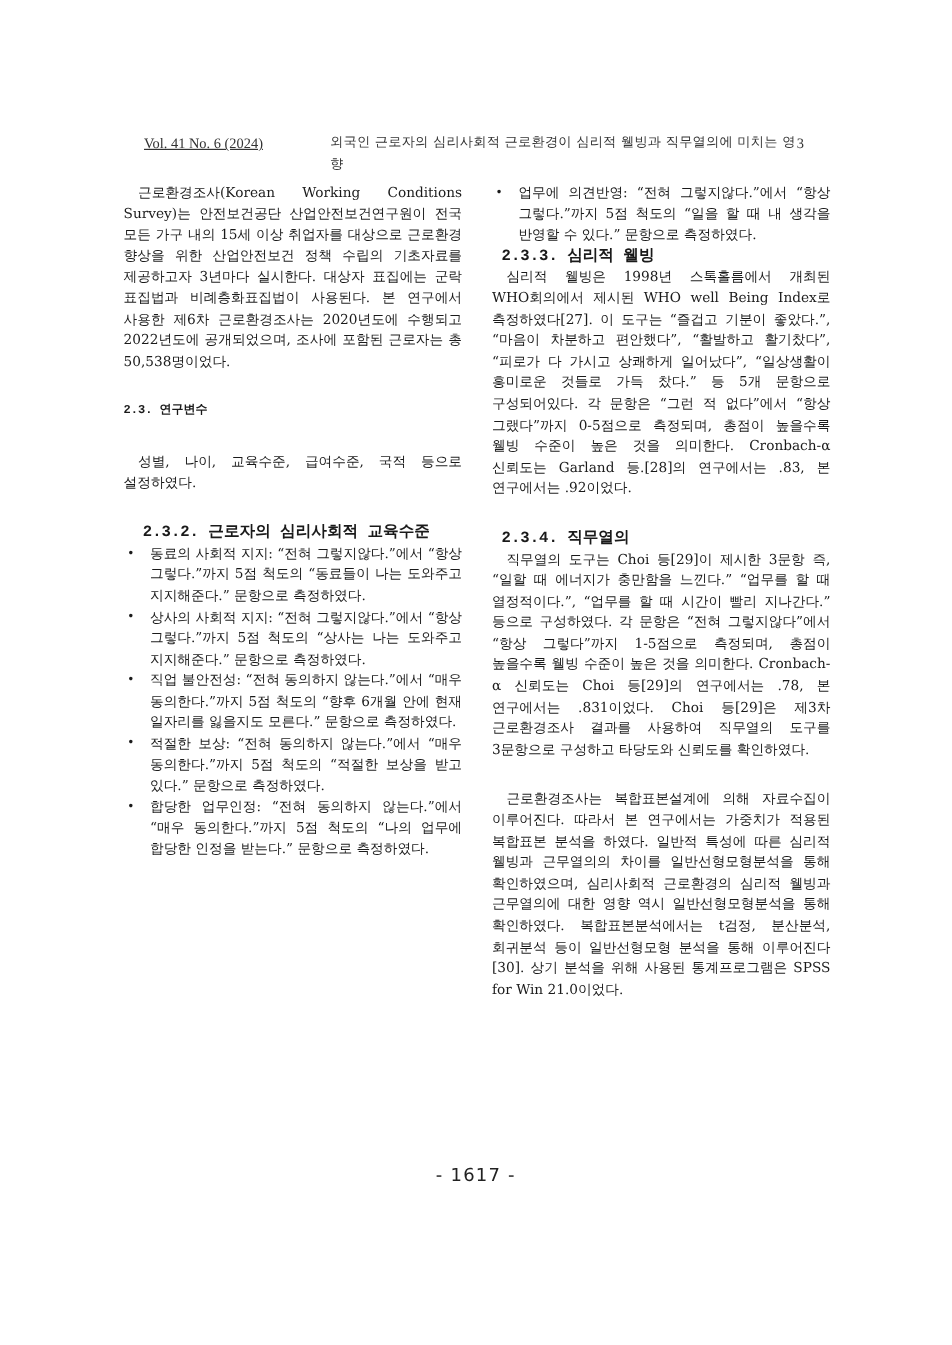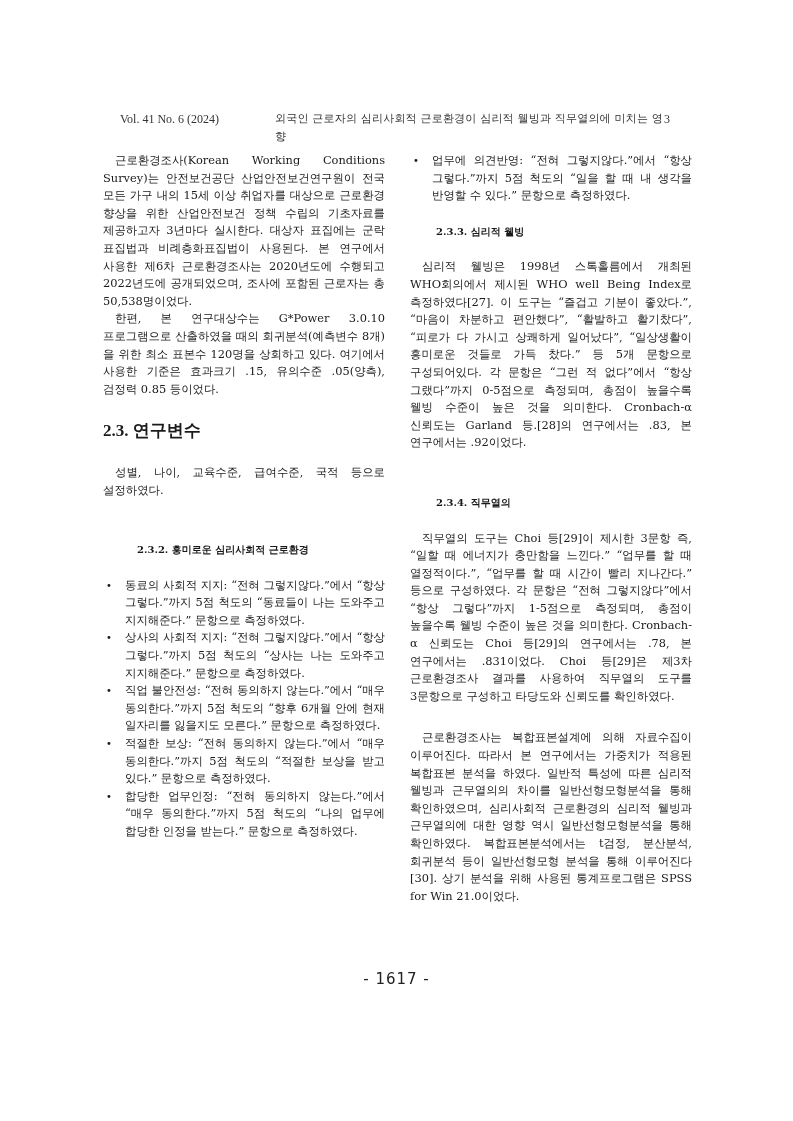--- a/index.html
+++ b/index.html
@@ -5,38 +5,38 @@
   html, body { margin: 0; padding: 0; background: #ffffff; }
   body {
     width: 793px; height: 1121px; position: relative; overflow: hidden;
     font-family: "DejaVu Serif", "Liberation Serif", serif;
     color: #1a1a1a;
   }
   .running-head {
     position: absolute; top: 110px; left: 120px; width: 550px; height: 18px;
     font-size: 11px; line-height: 18px; color: #333;
   }
-  .running-head .vol { position: absolute; left: 0; top: 0; font-family: "Liberation Serif", serif; font-size: 12px; }
+  .running-head .vol { position: absolute; left: 0; top: 0; font-family: "Liberation Serif", serif; font-size: 12px; text-decoration: underline; }
   .running-head .title { position: absolute; left: 155px; top: 0; letter-spacing: 0.2px; }
   .running-head .pg { position: absolute; right: 0; top: 0; font-family: "Liberation Serif", serif; font-size: 12px; }
 
   .col {
     position: absolute; top: 152px; width: 282px;
     font-size: 11.4px; line-height: 17.6px; text-align: justify;
     word-break: keep-all;
   }
   .col.left { left: 103px; }
   .col.right { left: 410px; }
   .col p { margin: 0; }
   .col p.indent { text-indent: 12px; }
   .col .sec {
-    font-family: Liberation Serif, serif;
-    font-weight: bold; font-size: 17px; margin: 0;
+    font-family: Liberation Mono, monospace;
+    font-weight: bold; font-size: 10px; margin: 0;
   }
-  .col .subsec { font-weight: bold; margin: 18px; padding-left: 16px; font-size: 10px; }
+  .col .subsec { font-weight: bold; margin: 0; padding-left: 16px; font-size: 13px; font-family: Liberation Mono, monospace; }
   .col .gap2 { height: 24px; }
   .col ul { list-style: none; margin: 0; padding: 0; }
   .col li { position: relative; padding-left: 22px; }
   .col li .bullet {
     position: absolute; left: 3px; top: 0;
     font-family: "DejaVu Sans", sans-serif; font-size: 10px;
   }
   .folio {
     position: absolute; top: 970px; left: 0; width: 793px; text-align: center;
     font-family: "DejaVu Sans", "Liberation Sans", sans-serif; font-size: 15px; color: #222;
@@ -47,27 +47,26 @@
 <body>
 
 <div class="running-head">
   <span class="vol">Vol. 41 No. 6 (2024)</span>
   <span class="title">외국인 근로자의 심리사회적 근로환경이 심리적 웰빙과 직무열의에 미치는 영향</span>
   <span class="pg">3</span>
 </div>
 
 <div class="col left">
   <p class="indent">근로환경조사(Korean Working Conditions Survey)는 안전보건공단 산업안전보건연구원이 전국 모든 가구 내의 15세 이상 취업자를 대상으로 근로환경 향상을 위한 산업안전보건 정책 수립의 기초자료를 제공하고자 3년마다 실시한다. 대상자 표집에는 군락 표집법과 비례층화표집법이 사용된다. 본 연구에서 사용한 제6차 근로환경조사는 2020년도에 수행되고 2022년도에 공개되었으며, 조사에 포함된 근로자는 총 50,538명이었다.</p>
-  <p class="indent">한편, 본 연구대상수는 G*Power 3.0.10 프로그램으로 산출하였을 때의 회귀분석(예측변수 8개)을 위한 최소 표본수 120명을 상회하고 있다. 여기에서 사용한 기준은 효과크기 .15, 유의수준 .05(양측), 검정력 0.85 등이었다.</p>
   <div class="gap2"></div>
   <p class="sec">2.3. 연구변수</p>
   <div class="gap2"></div>
   <p class="indent">성별, 나이, 교육수준, 급여수준, 국적 등으로 설정하였다.</p>
   <div class="gap2"></div>
-  <p class="subsec">2.3.2. 흥미로운 심리사회적 근로환경</p>
+  <p class="subsec">2.3.2. 근로자의 심리사회적 교육수준</p>
   <ul>
     <li><span class="bullet">•</span><span>동료의 사회적 지지: “전혀 그렇지않다.”에서 “항상 그렇다.”까지 5점 척도의 “동료들이 나는 도와주고 지지해준다.” 문항으로 측정하였다.</span></li>
     <li><span class="bullet">•</span><span>상사의 사회적 지지: “전혀 그렇지않다.”에서 “항상 그렇다.”까지 5점 척도의 “상사는 나는 도와주고 지지해준다.” 문항으로 측정하였다.</span></li>
     <li><span class="bullet">•</span><span>직업 불안전성: “전혀 동의하지 않는다.”에서 “매우 동의한다.”까지 5점 척도의 “향후 6개월 안에 현재 일자리를 잃을지도 모른다.” 문항으로 측정하였다.</span></li>
     <li><span class="bullet">•</span><span>적절한 보상: “전혀 동의하지 않는다.”에서 “매우 동의한다.”까지 5점 척도의 “적절한 보상을 받고 있다.” 문항으로 측정하였다.</span></li>
     <li><span class="bullet">•</span><span>합당한 업무인정: “전혀 동의하지 않는다.”에서 “매우 동의한다.”까지 5점 척도의 “나의 업무에 합당한 인정을 받는다.” 문항으로 측정하였다.</span></li>
   </ul>
 </div>
 
 <div class="col right">

